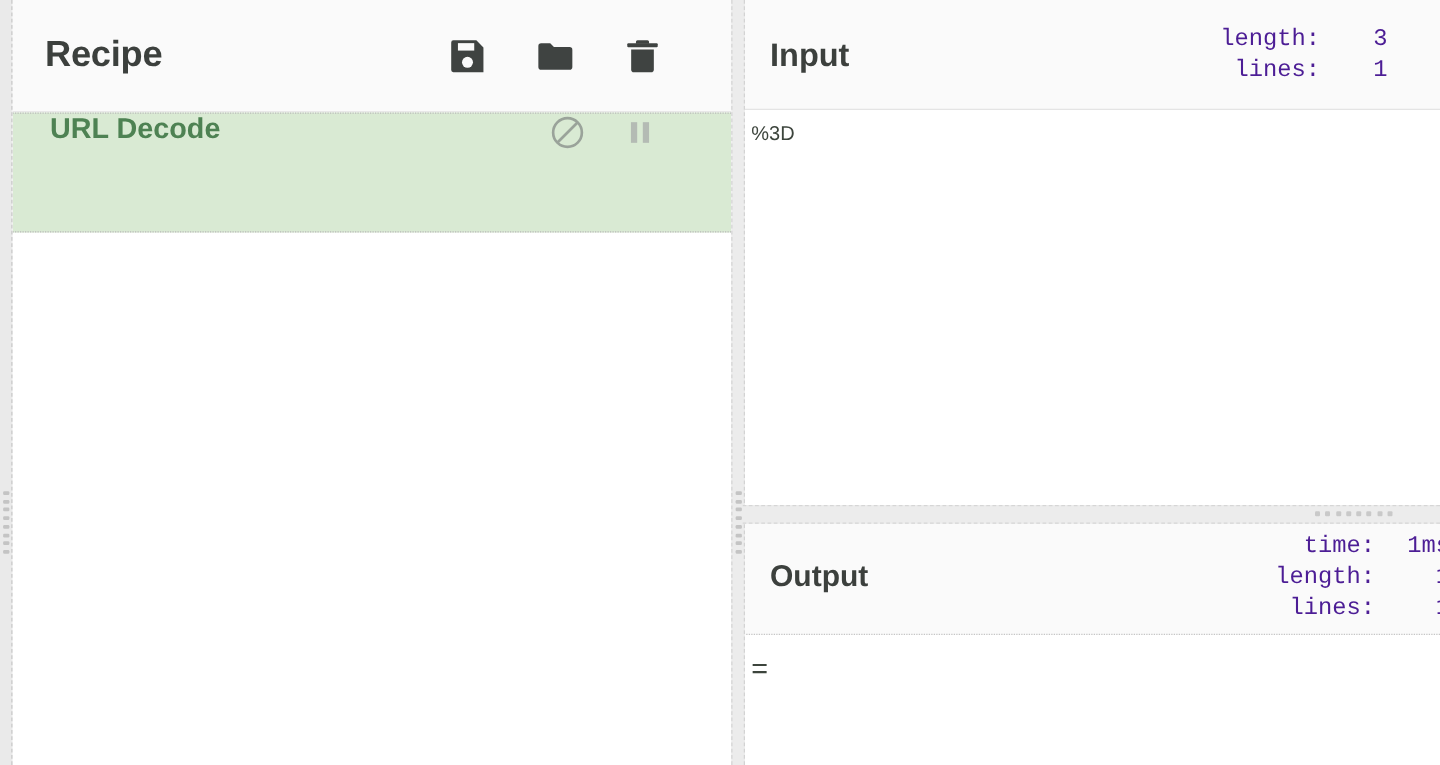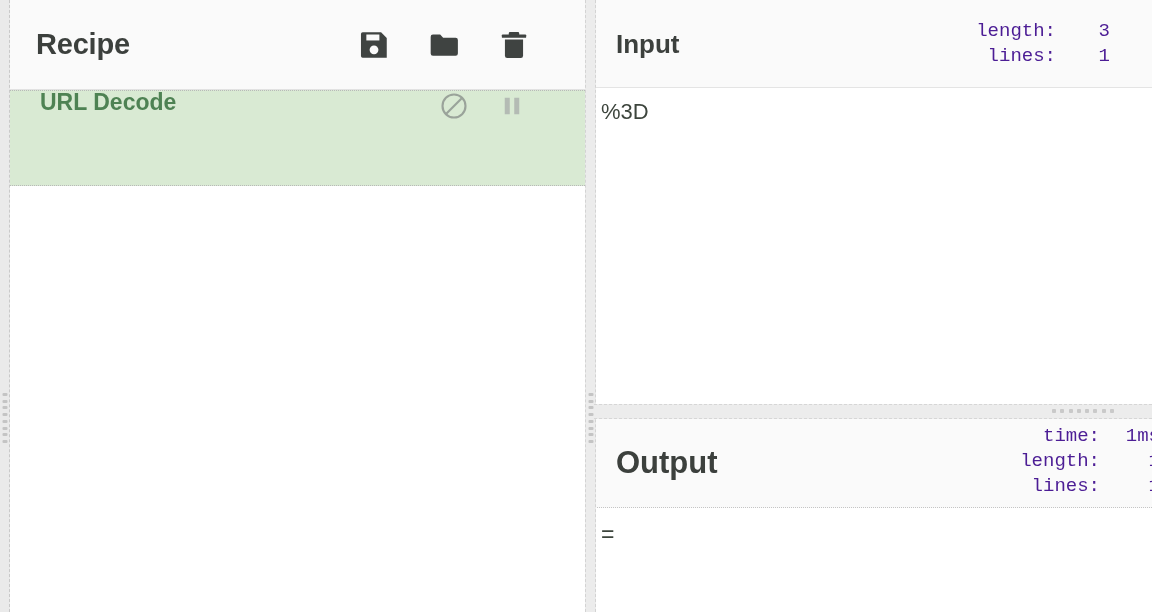--- a/index.html
+++ b/index.html
@@ -203,21 +203,21 @@
     left: 0; right: 0;
     top: 88px;
     bottom: 0;
     background: #ffffff;
     padding: 10px 0 0 4px;
     box-sizing: border-box;
     overflow: hidden;
   }
   .io-text {
     font-family: "Liberation Sans", sans-serif;
-    font-size: 22px;
+    font-size: 16px;
     color: #3d453d;
     line-height: 1.25;
     white-space: pre-wrap;
     word-break: break-all;
     padding-left: 3px;
     outline: none;
     min-height: 40px;
     cursor: text;
   }
 
@@ -230,21 +230,21 @@
     background: #ffffff;
     overflow: hidden;
   }
   #output-pane .io-header {
     height: 91px;
     border-bottom: 1px dotted #c5c5c5;
     background: #fafafa;
   }
   #output-pane .io-header .io-title {
     left: 22px;
-    font-size: 31px;
+    font-size: 24px;
   }
   #output-pane .io-meta {
     right: -8px;
     font-size: 19px;
     grid-template-columns: auto 46px;
     column-gap: 14px;
   }
   #output-pane .io-body { top: 91px; padding-top: 12px; }
   #output-pane .io-text { font-size: 23px; }
 </style>

